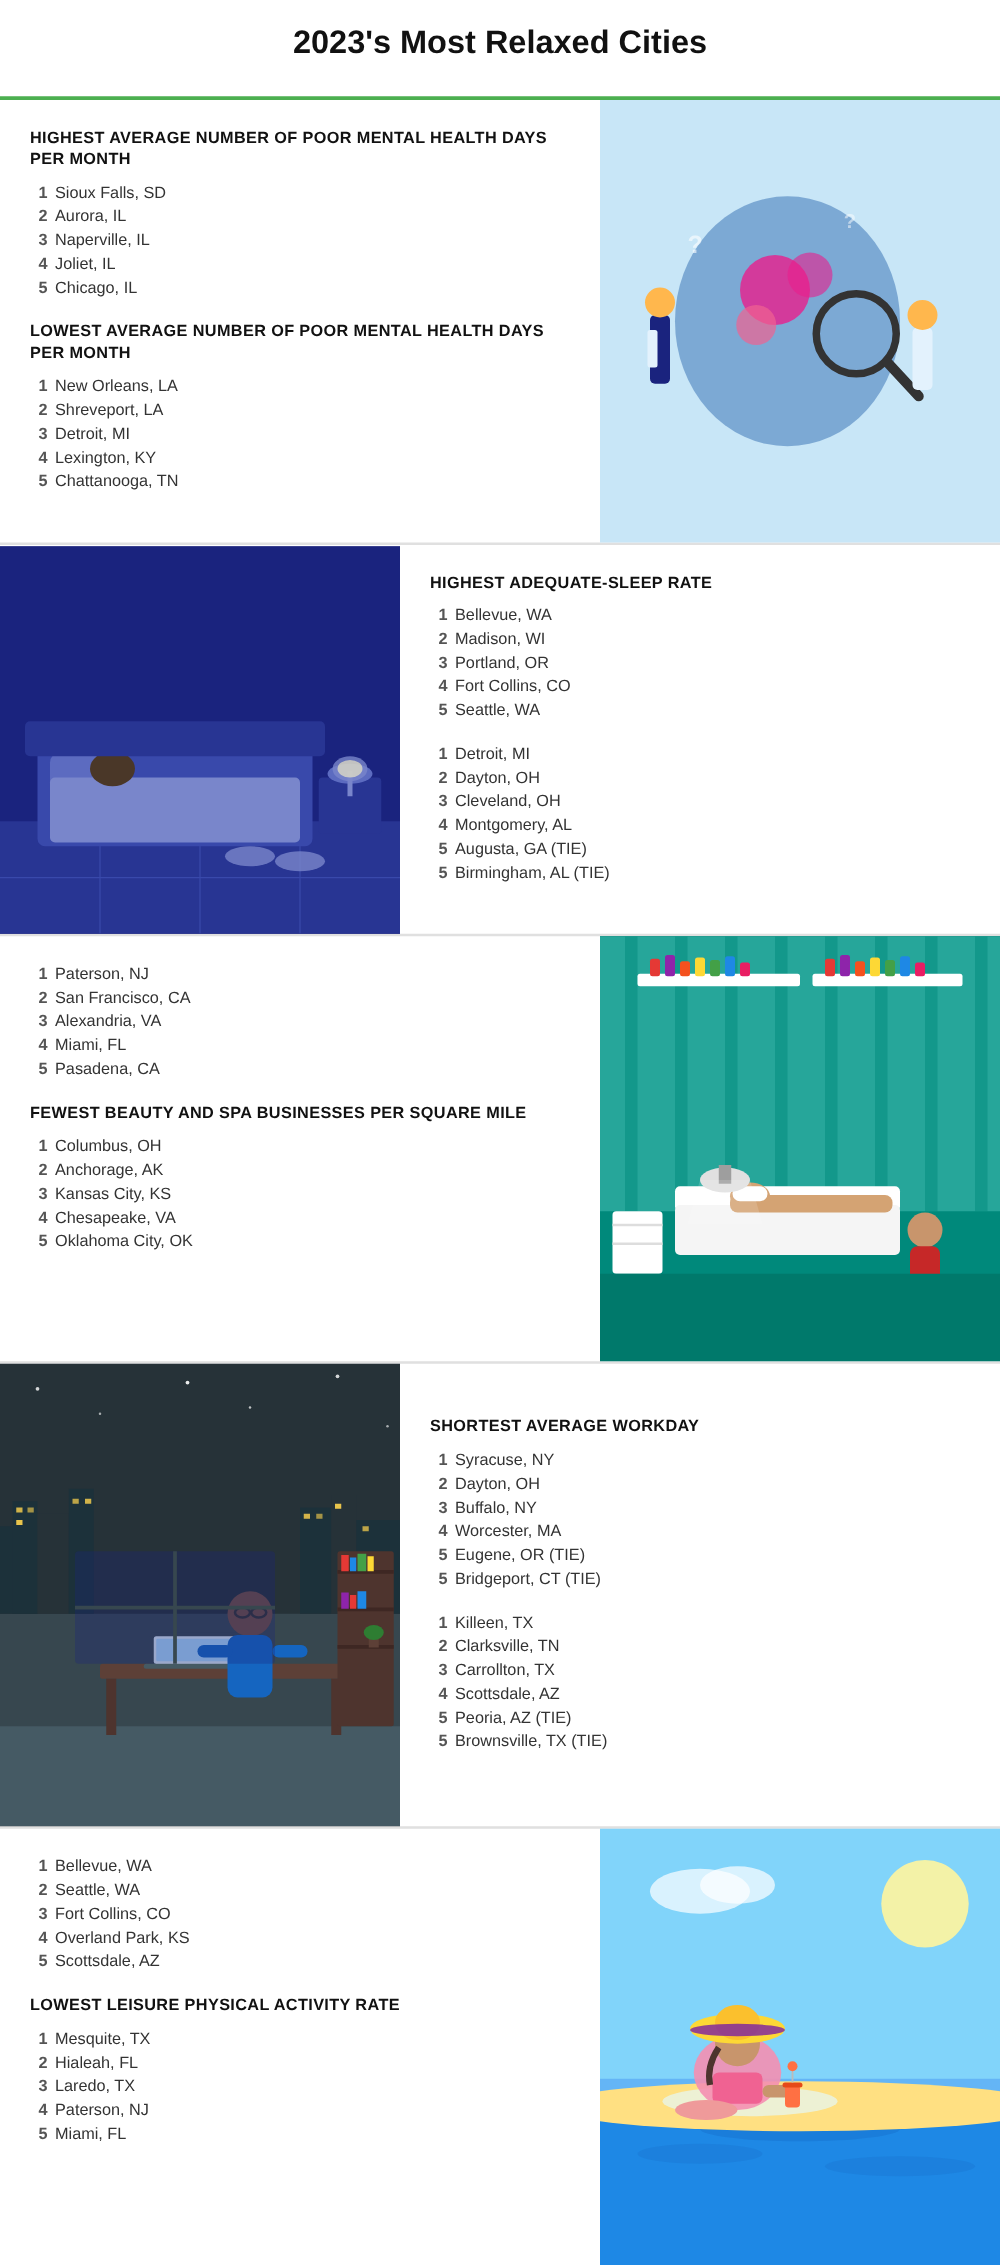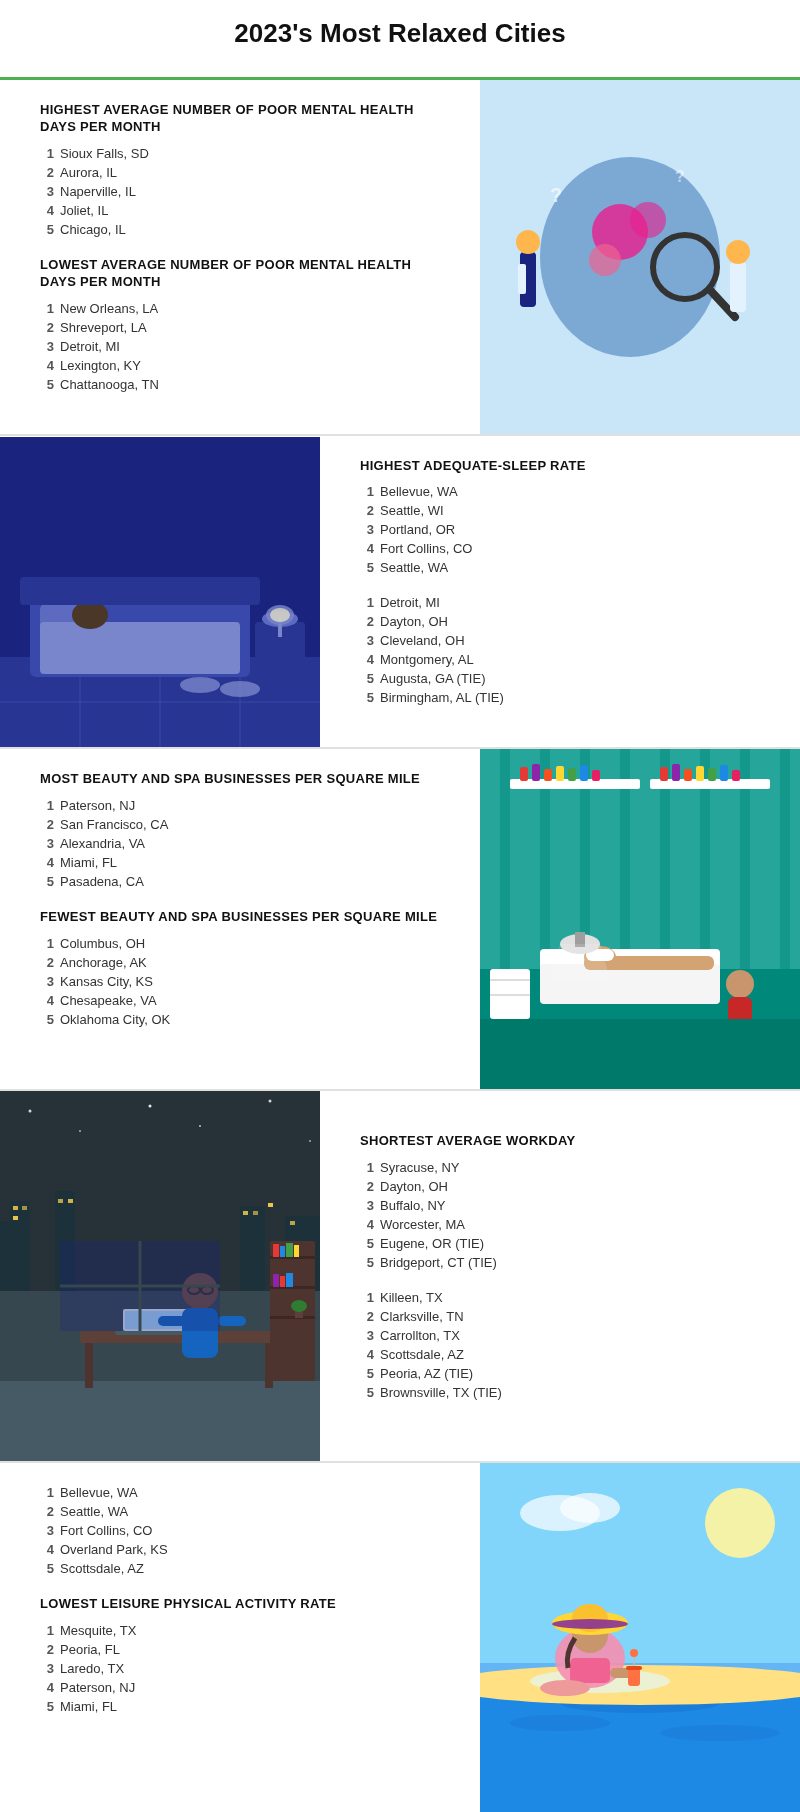--- a/index.html
+++ b/index.html
@@ -57,21 +57,21 @@
     .img-work {
       background: #263238;
     }
     .img-leisure {
       background: #81d4fa;
     }
 
     
     .text-panel {
       flex: 1;
-      padding: 22px 40px;
+      padding: 22px 24px;
     }
 
     .list-section-title {
       font-size: 13px;
       font-weight: 900;
       text-transform: uppercase;
       color: #111;
       margin-bottom: 10px;
       line-height: 1.3;
       letter-spacing: 0.3px;
@@ -184,21 +184,21 @@
 
   <div class="text-panel">
     <div class="list-section-title">HIGHEST ADEQUATE-SLEEP RATE</div>
     <ul class="ranked-list">
       <li>
           <span class="num">1</span>
           <span>Bellevue, WA</span>
         </li>
       <li>
           <span class="num">2</span>
-          <span>Seattle, WI</span>
+          <span>Madison, WI</span>
         </li>
       <li>
           <span class="num">3</span>
           <span>Portland, OR</span>
         </li>
       <li>
           <span class="num">4</span>
           <span>Fort Collins, CO</span>
         </li>
       <li>
@@ -265,21 +265,20 @@
 
       <ellipse cx="200" cy="248" rx="20" ry="8" fill="#7986cb" opacity="0.8"></ellipse>
       <ellipse cx="240" cy="252" rx="20" ry="8" fill="#7986cb" opacity="0.8"></ellipse>
     </svg>
   </div>
 </div>
 
 <div class="section">
 
   <div class="text-panel">
-    <div class="list-section-title">MOST BEAUTY AND SPA BUSINESSES PER SQUARE MILE</div>
     <ul class="ranked-list">
       <li>
           <span class="num">1</span>
           <span>Paterson, NJ</span>
         </li>
       <li>
           <span class="num">2</span>
           <span>San Francisco, CA</span>
         </li>
       <li>
@@ -538,21 +537,21 @@
         </li>
     </ul>
     <div class="list-section-title">LOWEST LEISURE PHYSICAL ACTIVITY RATE</div>
     <ul class="ranked-list">
       <li>
           <span class="num">1</span>
           <span>Mesquite, TX</span>
         </li>
       <li>
           <span class="num">2</span>
-          <span>Peoria, FL</span>
+          <span>Hialeah, FL</span>
         </li>
       <li>
           <span class="num">3</span>
           <span>Laredo, TX</span>
         </li>
       <li>
           <span class="num">4</span>
           <span>Paterson, NJ</span>
         </li>
       <li>

